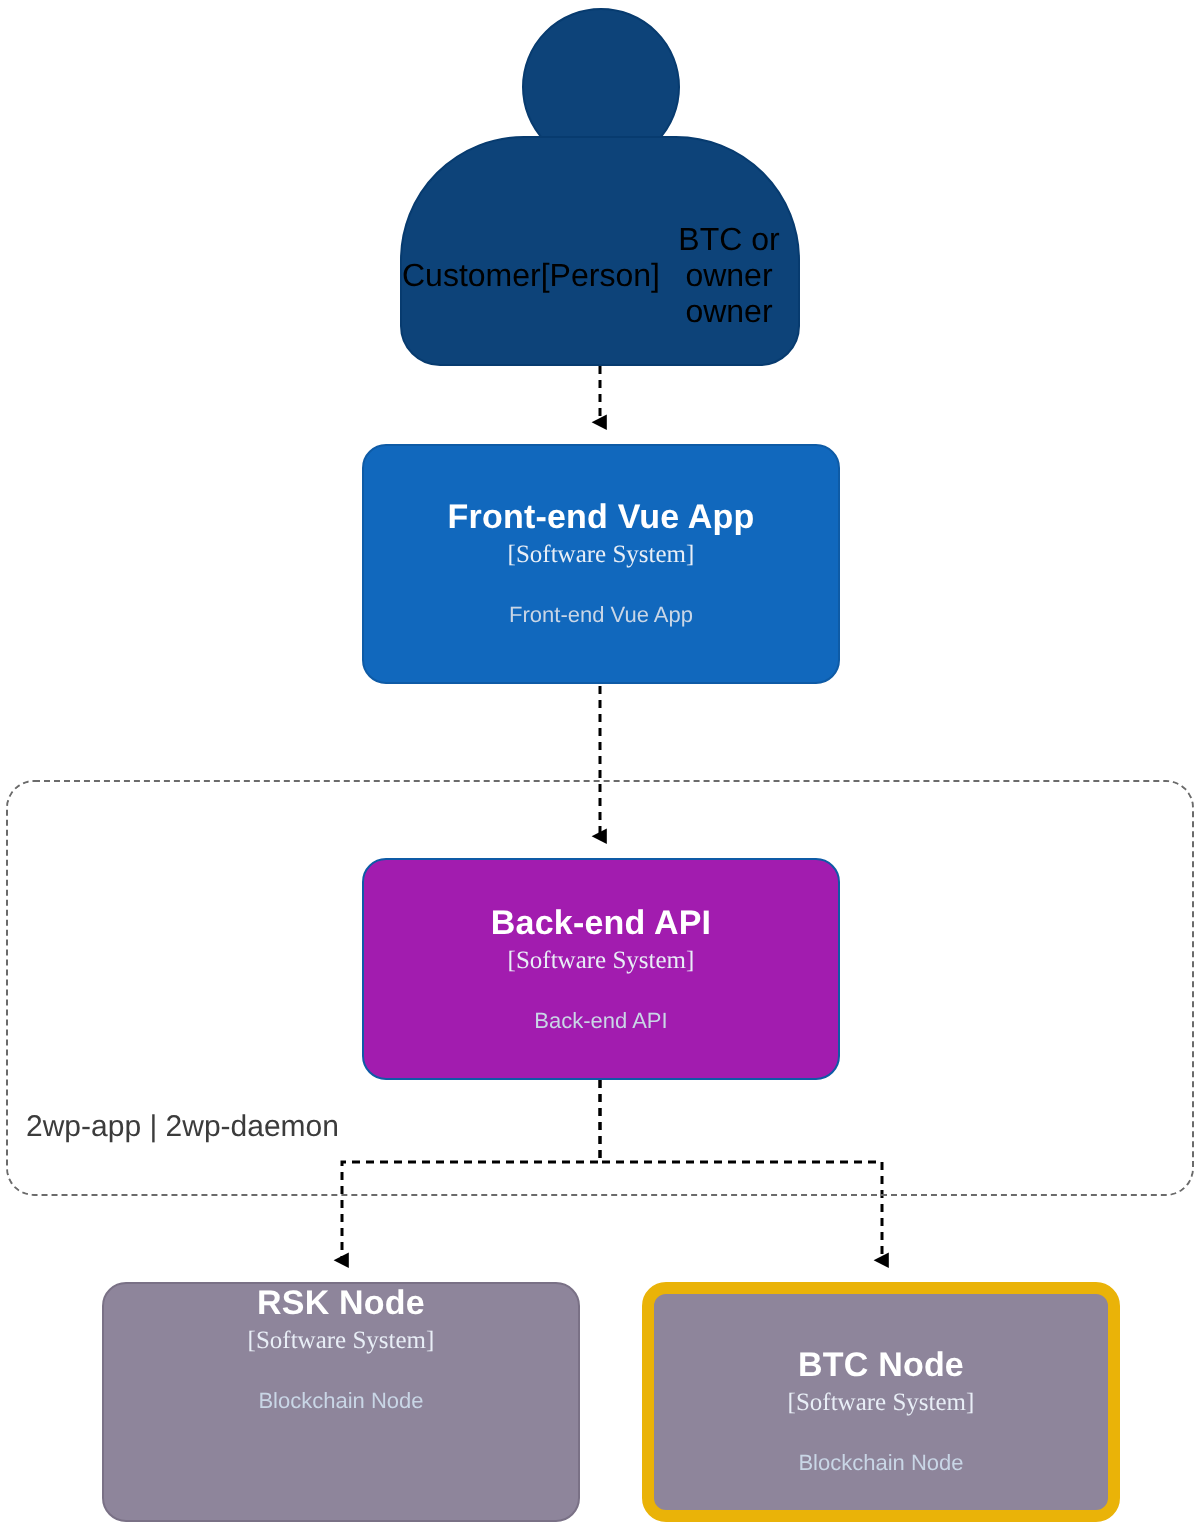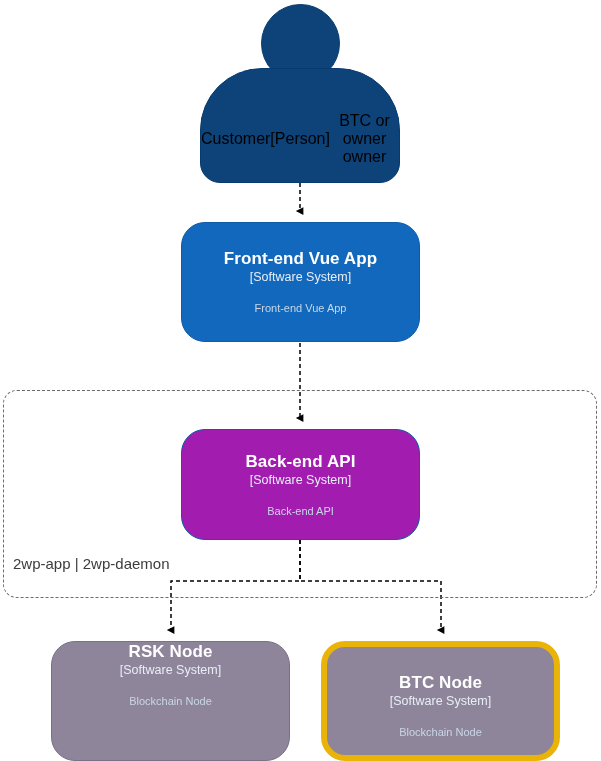--- a/index.html
+++ b/index.html
@@ -21,34 +21,35 @@
   }
 
   
   .node {
     position: absolute;
     box-sizing: border-box;
     display: flex;
     flex-direction: column;
     align-items: center;
     text-align: center;
-    border-radius: 24px;
+    border-radius: 12px;
   }
   .node .title {
     font-weight: bold;
     font-size: 17px;
     line-height: 20px;
     color: #ffffff;
     letter-spacing: 0.1px;
   }
   .node .type {
     font-size: 12.5px;
     line-height: 15px;
     color: #e8eef6;
     margin-top: 1px;
+    font-family: Liberation Serif, serif;
   }
   .node .desc {
     font-size: 11px;
     line-height: 14px;
     margin-top: 16px;
     color: #c9d6e6;
   }
 
   
   .person-head {

